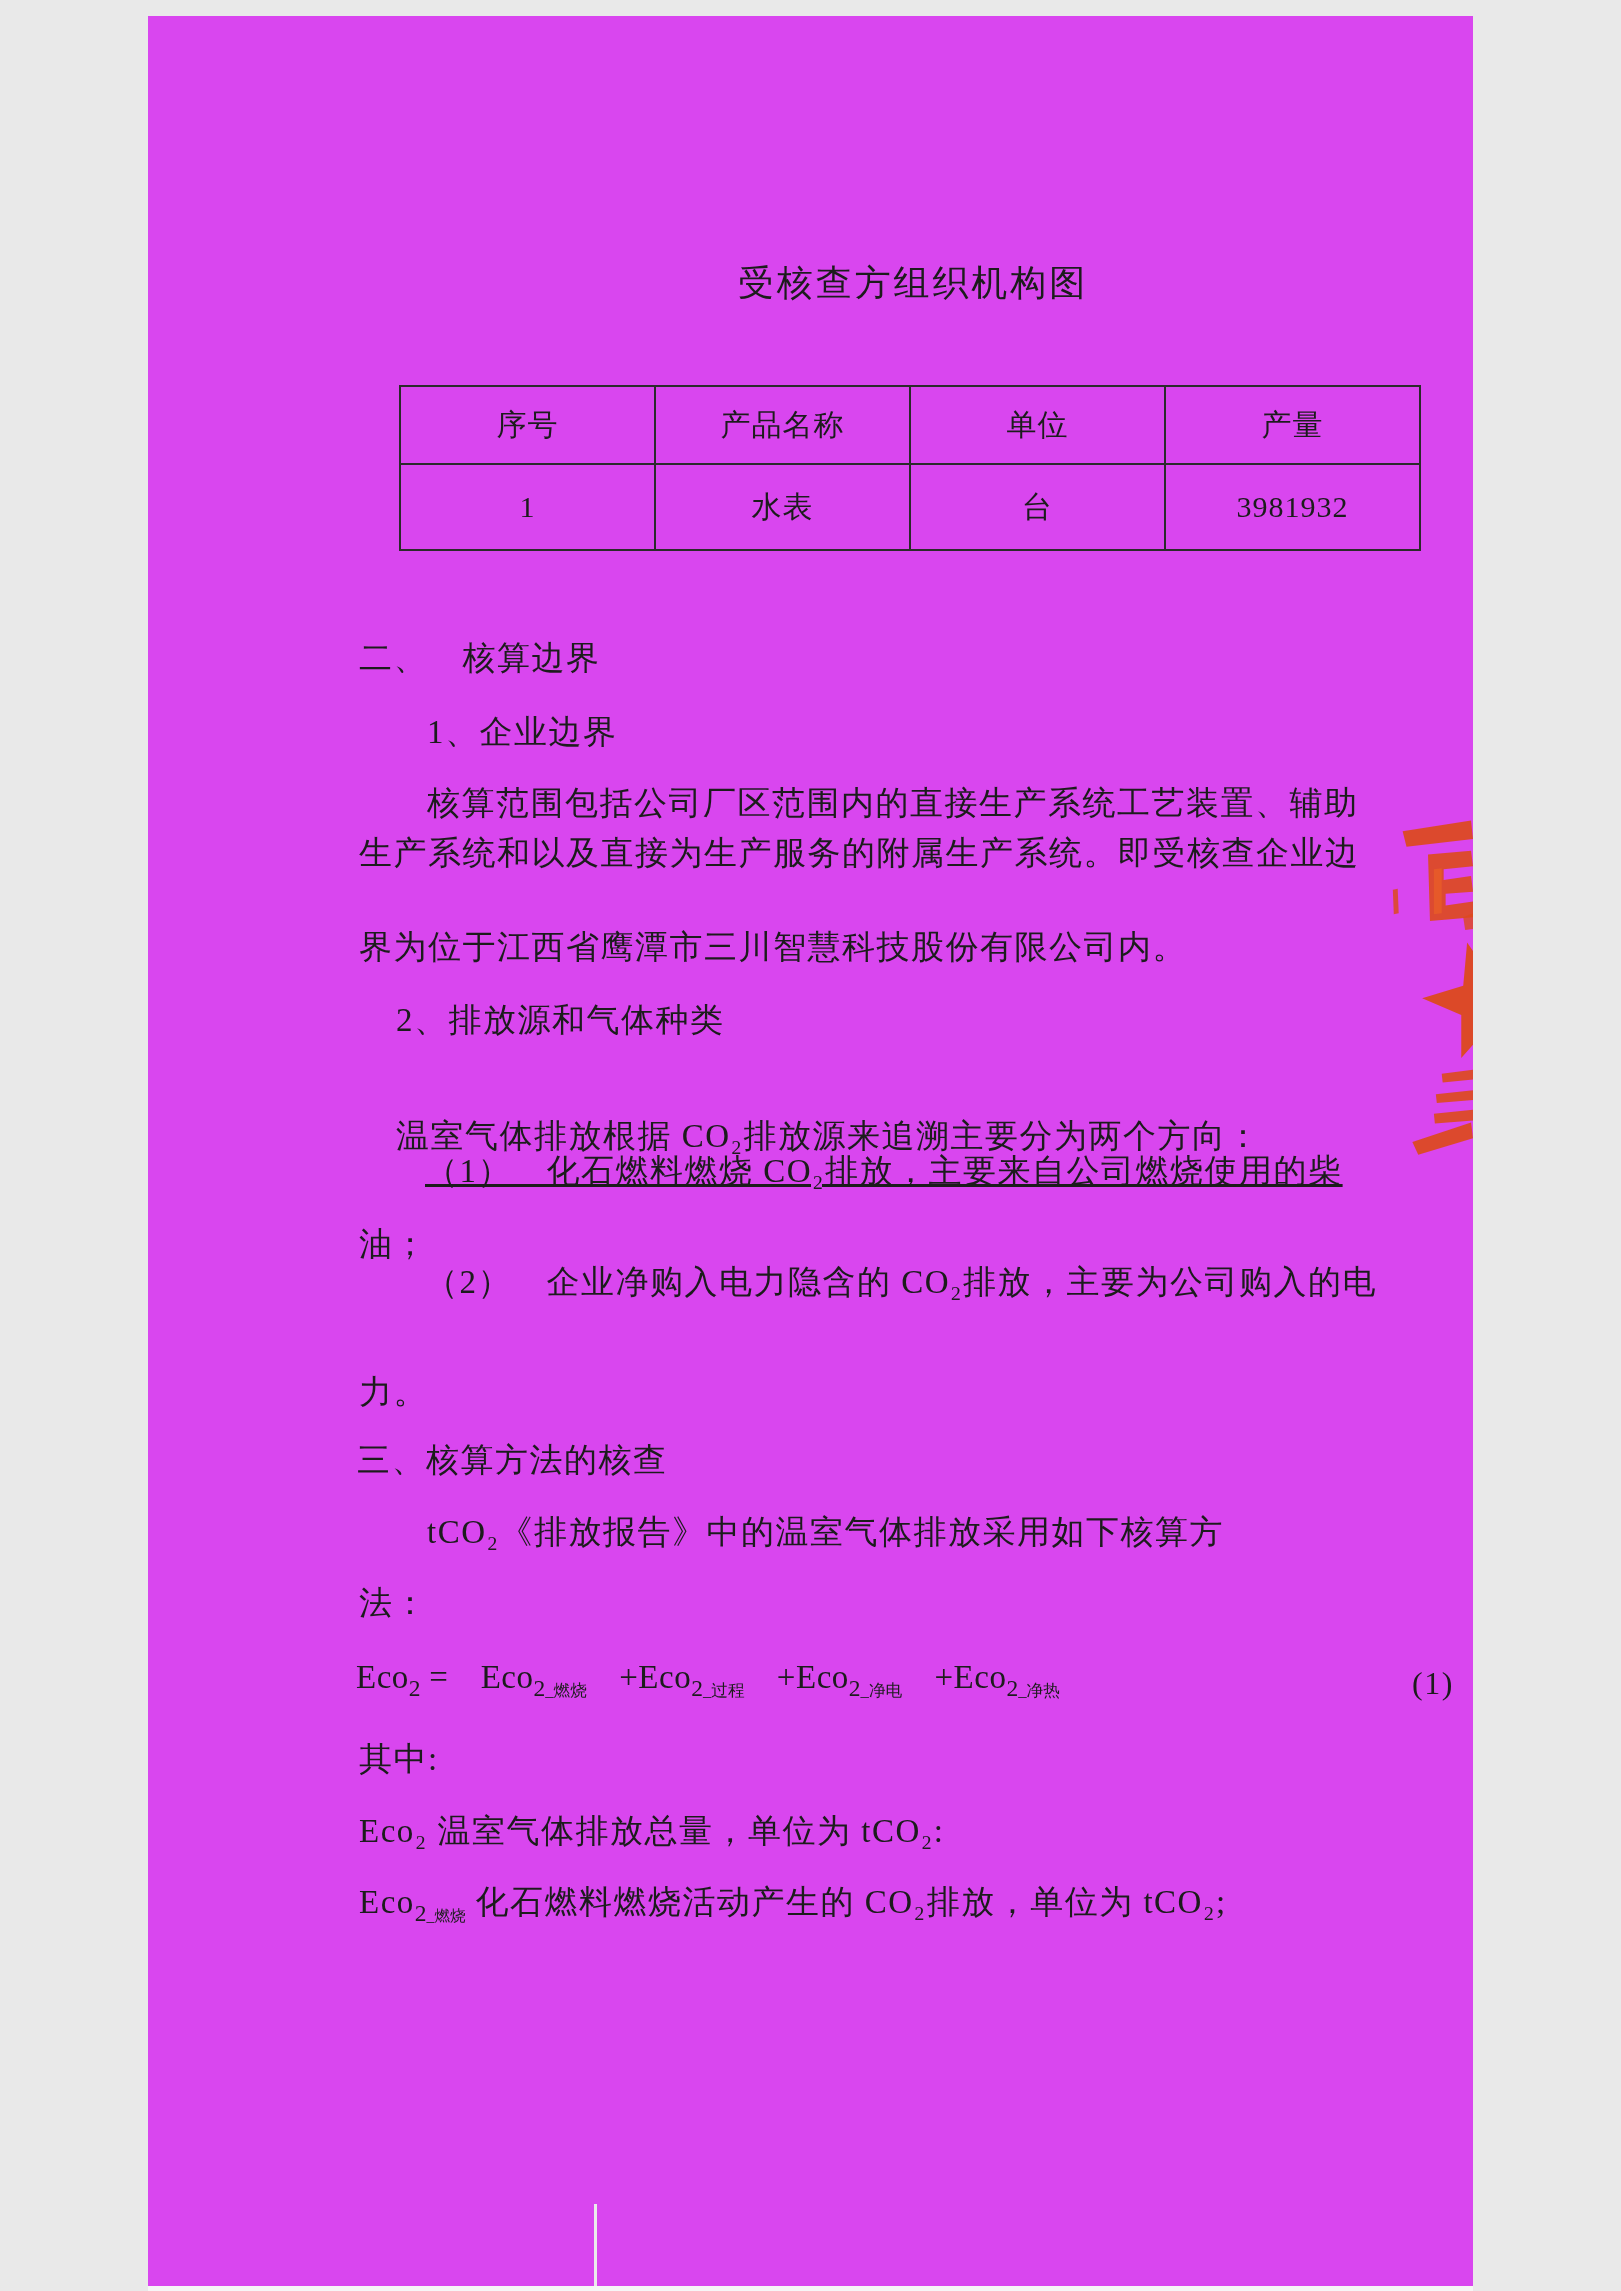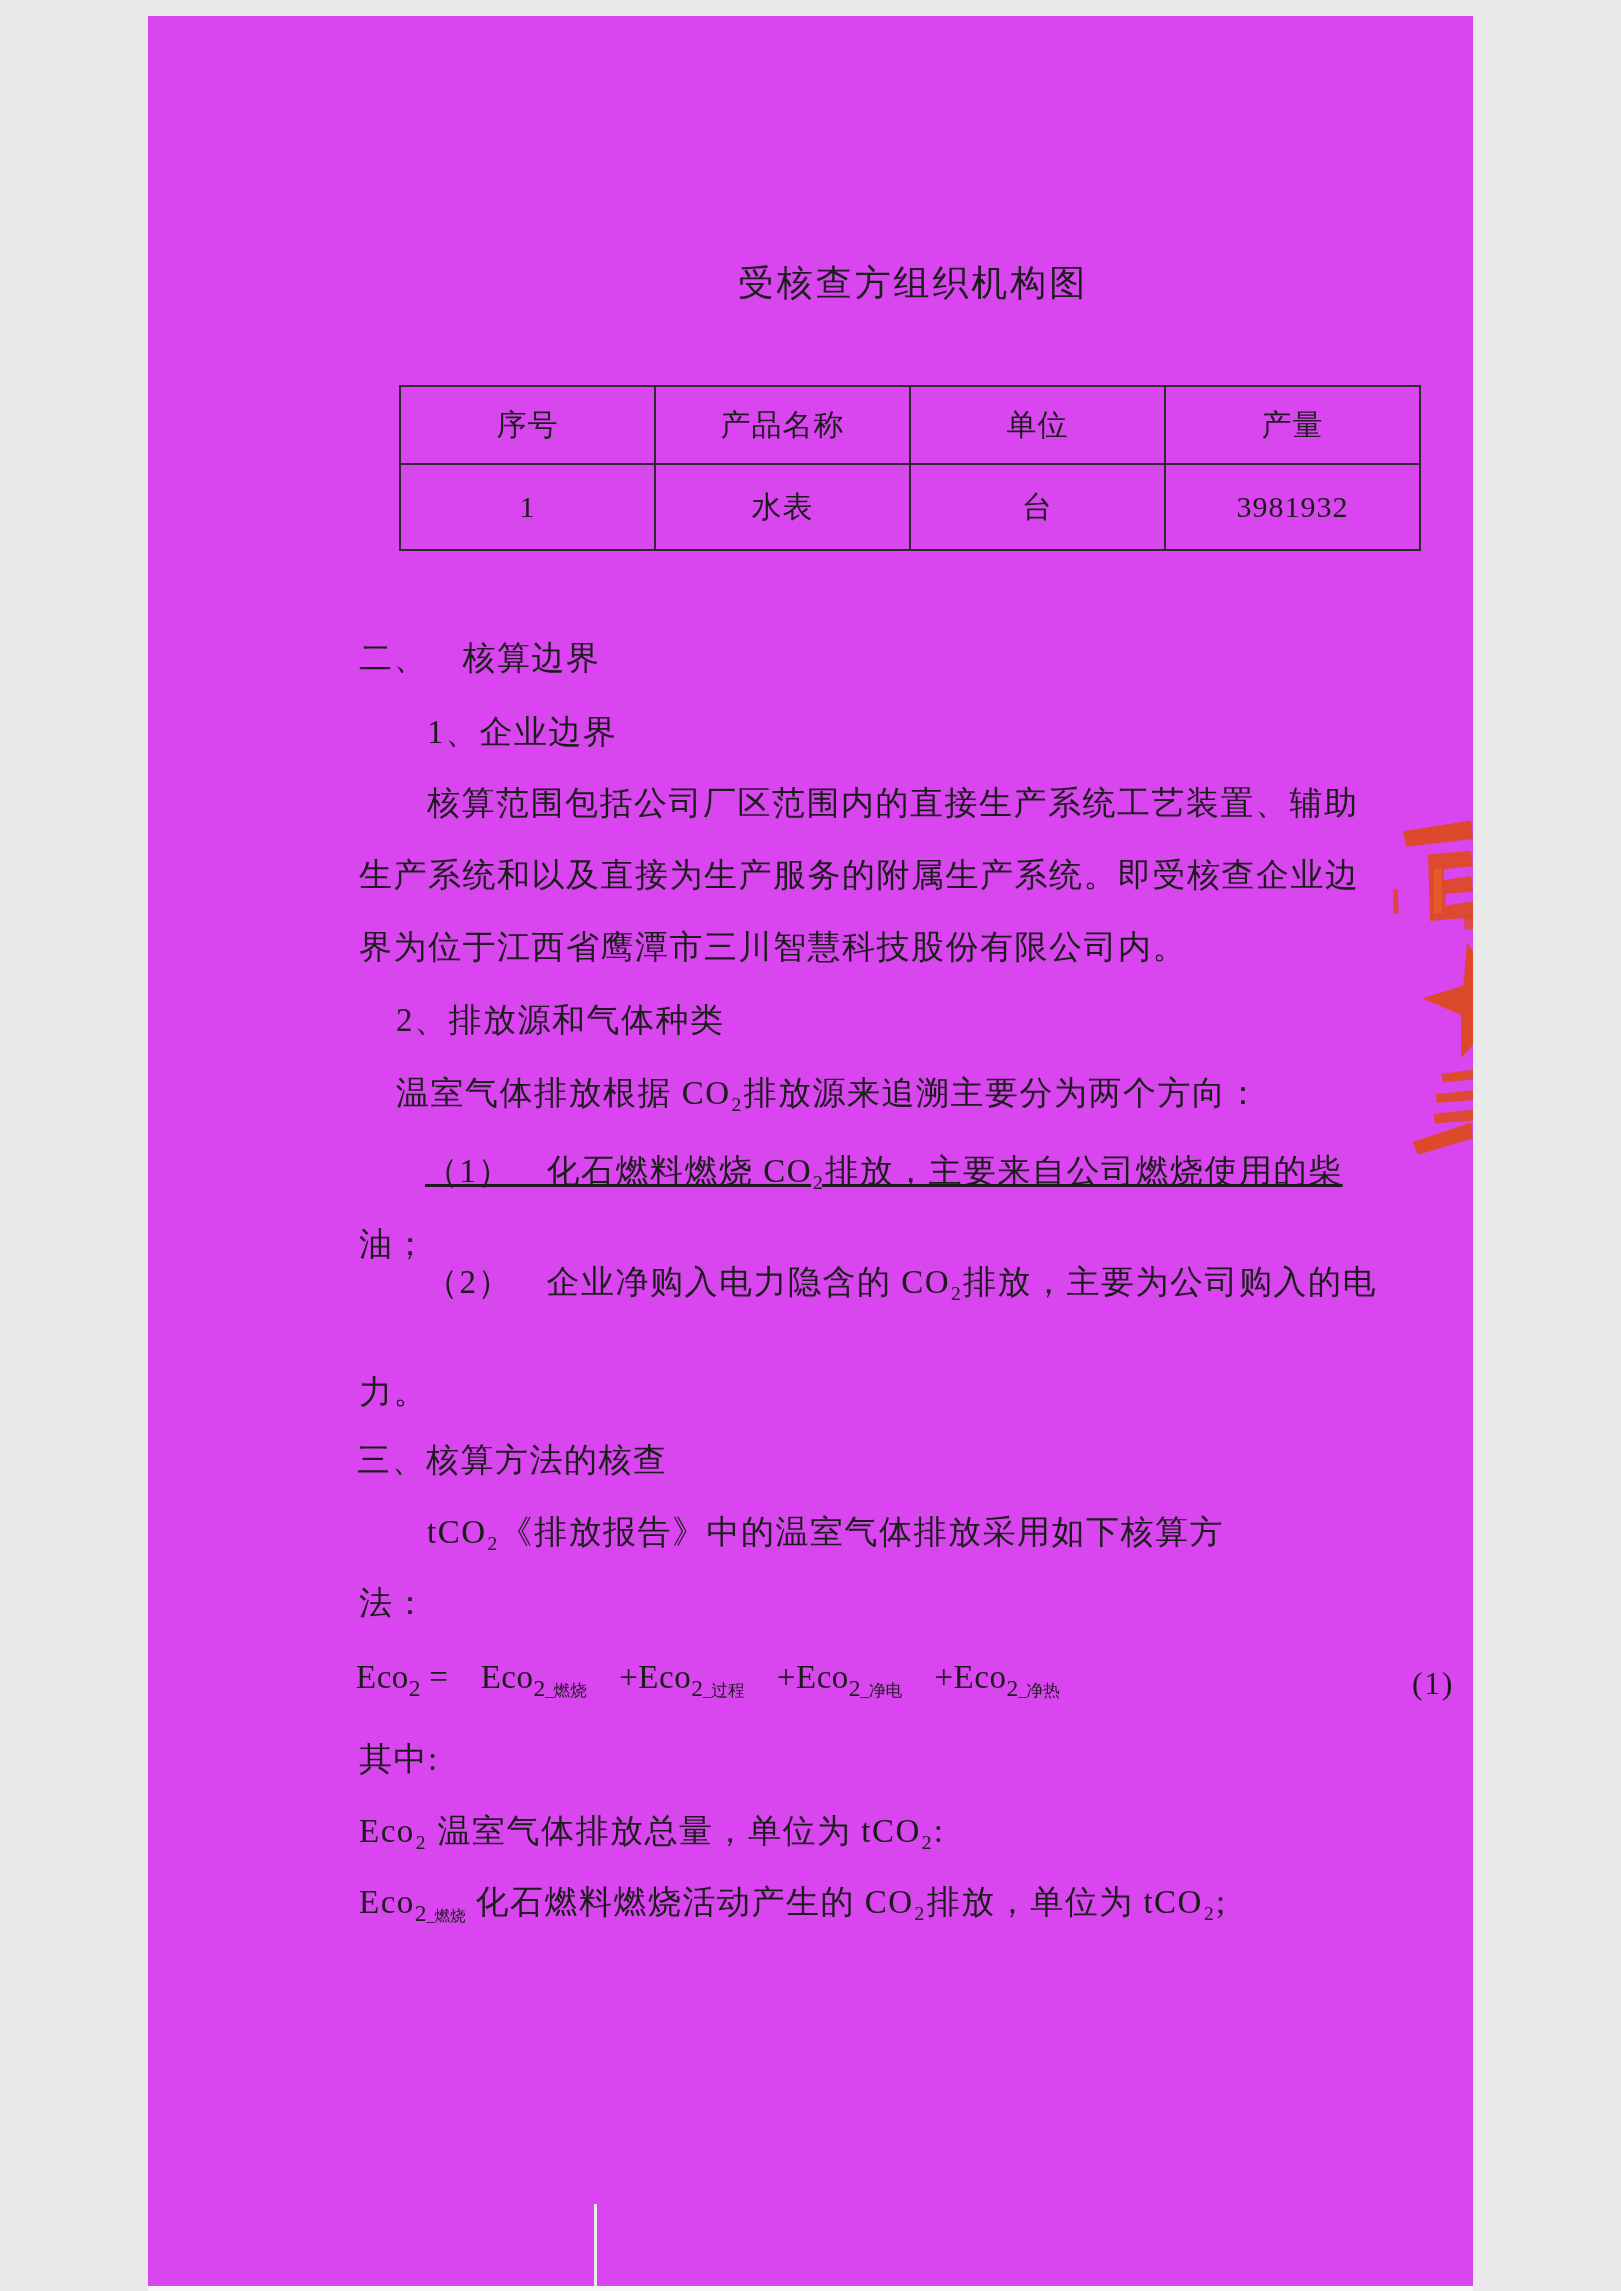--- a/index.html
+++ b/index.html
@@ -41,24 +41,24 @@
     font-weight:normal;
     font-size:30px;
     letter-spacing:1px;
     padding:0;
   }
   table.prod th{height:76px;border-radius:14px;}
   table.prod td{height:84px;}
   .sec2{top:624px;left:211px;}
   .sub1{top:698px;left:279px;}
   .p1l1{top:769px;left:279px;}
-  .p1l2{top:841px;left:211px;}
+  .p1l2{top:819px;left:211px;}
   .p1l3{top:913px;left:211px;}
   .sub2{top:986px;left:248px;}
-  .p2l1{top:1059px;left:248px;}
+  .p2l1{top:1102px;left:248px;}
   .i1l1{top:1137px;left:277px;text-decoration:underline;}
   .i1l2{top:1210px;left:211px;}
   .i2l1{top:1248px;left:277px;}
   .i2l2{top:1358px;left:211px;}
   .sec3{top:1426px;left:209px;}
   .p3l1{top:1498px;left:279px;}
   .p3l2{top:1569px;left:211px;}
   .formula{top:1643px;left:208px;font-size:33px;letter-spacing:0.5px;}
   .formula .term{margin-right:23.5px;}
   .formula sub.snum{font-size:23.5px;letter-spacing:0;}

